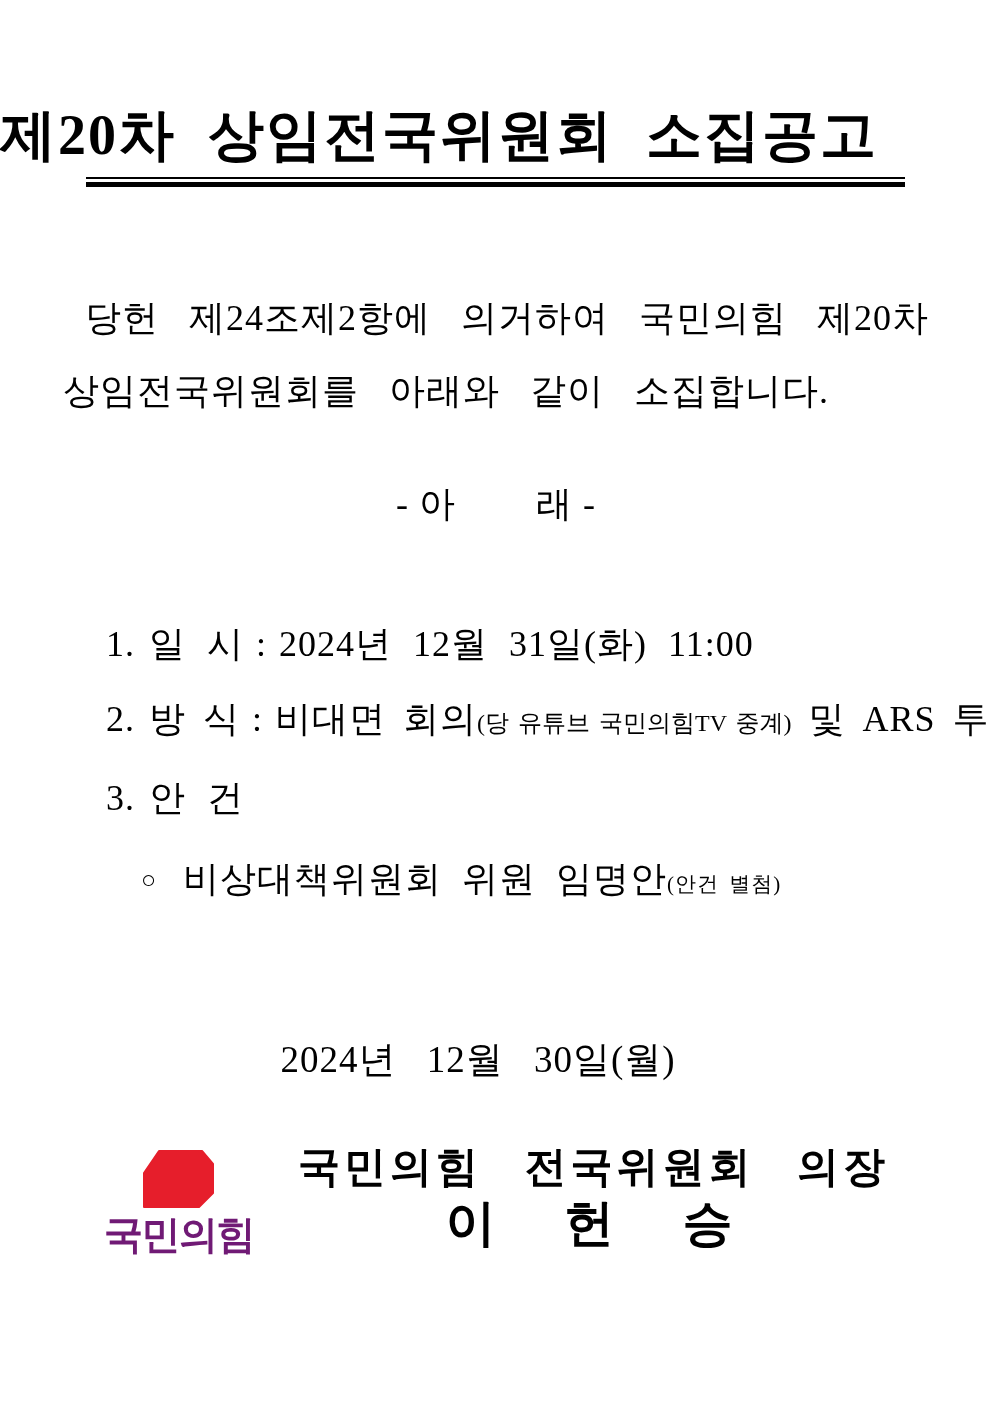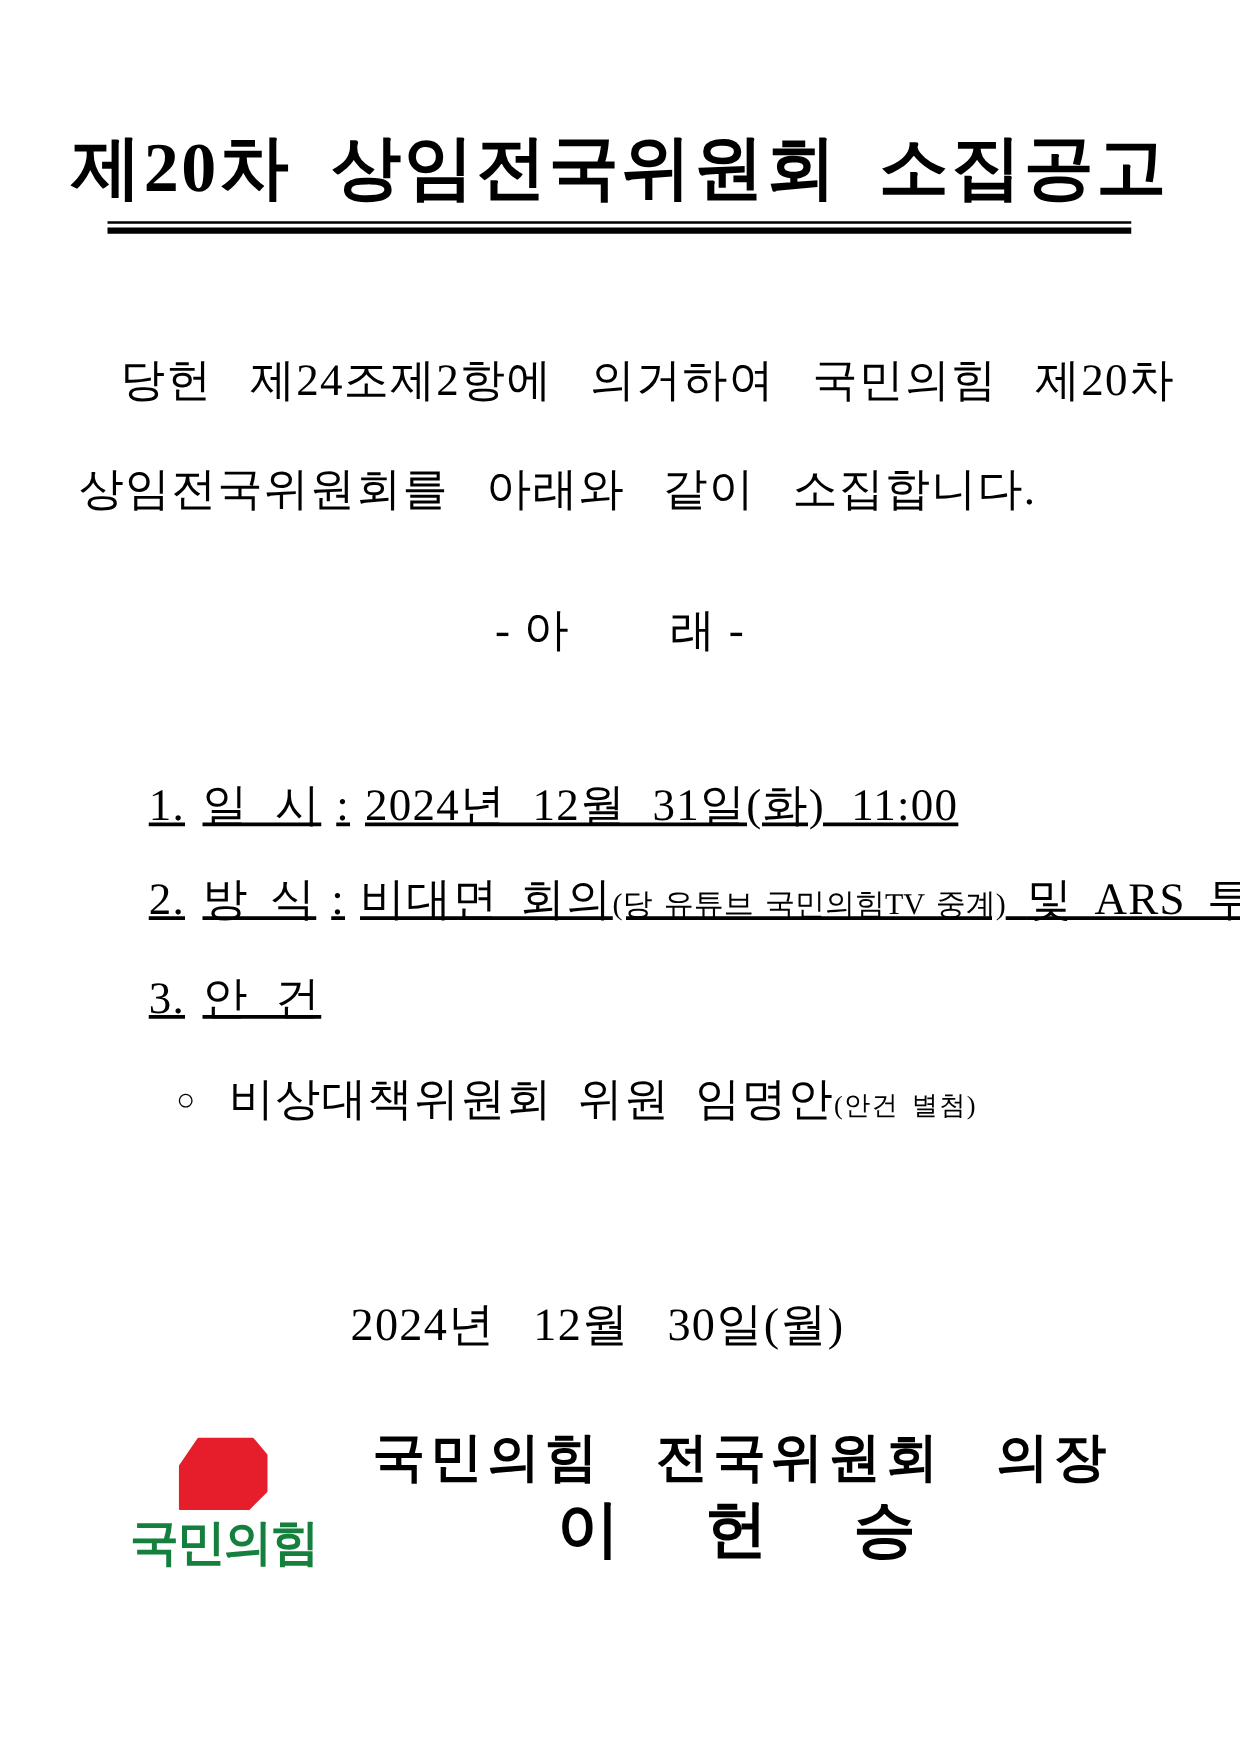--- a/index.html
+++ b/index.html
@@ -9,47 +9,47 @@
     color: #000000;
     font-family: "Liberation Serif", "DejaVu Serif", serif;
     position: relative;
     overflow: hidden;
   }
   .abs { position: absolute; white-space: nowrap; }
 
   
   .title {
     top: 100px; left: 0; width: 992px;
-    text-align: center;
+    text-align: left;
     font-size: 56px; font-weight: 700;
     letter-spacing: 2px; word-spacing: 16px;
     line-height: 70px;
     margin: 0;
   }
   .rule { top: 177px; left: 86px; width: 819px; height: 12px; }
   .rule-a { height: 2px; background: #000; }
   .rule-b { height: 5px; background: #000; margin-top: 3px; }
 
   
   .intro {
     font-size: 36px; line-height: 44px; margin: 0;
     letter-spacing: 1px; word-spacing: 20px;
   }
-  .intro-1 { top: 282px; left: 85px; margin-left: 11px; }
+  .intro-1 { top: 296px; left: 85px; }
   .intro-2 { top: 369px; left: 63px; }
 
   
   .arae {
     top: 480px; left: 0; width: 992px;
     text-align: center; font-size: 36px;
     white-space: pre; letter-spacing: 1px;
   }
 
   
-  .item { left: 119px; font-size: 36px; letter-spacing: 1px; word-spacing: 11px; text-decoration: underline; }
+  .item { left: 106px; font-size: 36px; letter-spacing: 1px; word-spacing: 11px; }
   .item-1 { top: 620px; }
   .item-2 { top: 695px; word-spacing: 7px; }
   .item-3 { top: 774px; }
   .item .num { margin-right: 14px; }
   .item .colon { margin: 0 12px; }
   .item .small { font-size: 24px; letter-spacing: 0; word-spacing: 3px; }
   .sub-item { top: 855px; left: 141px; font-size: 36px; letter-spacing: 1px; word-spacing: 10px; }
   .sub-item .bullet { font-size: 25px; margin-right: 26px; vertical-align: 3px; }
   .sub-item .small { font-size: 21px; word-spacing: 4px; }
 
@@ -60,21 +60,21 @@
     letter-spacing: 1px; word-spacing: 20px;
   }
 
   
   .logo-block { top: 1148px; left: 104px; width: 150px; text-align: center; }
   .logo-mark { display: block; margin: 2px auto 0 auto; }
   .logo-word {
     display: block; margin-top: 7px;
     font-family: "Liberation Sans", "DejaVu Sans", sans-serif;
     font-weight: 900; font-size: 39px; line-height: 40px;
-    letter-spacing: -1.5px; color: #15803d;
+    letter-spacing: -1.5px; color: #701a75;
   }
   .sig-block { top: 1140px; left: 298px; width: 584px; text-align: center; }
   .sig-title {
     font-size: 42px; line-height: 54px; font-weight: 600;
     letter-spacing: 4px; word-spacing: 28px;
   }
   .sig-name {
     font-size: 50px; line-height: 58px; font-weight: 600;
     letter-spacing: 2px; word-spacing: 52px;
   }

